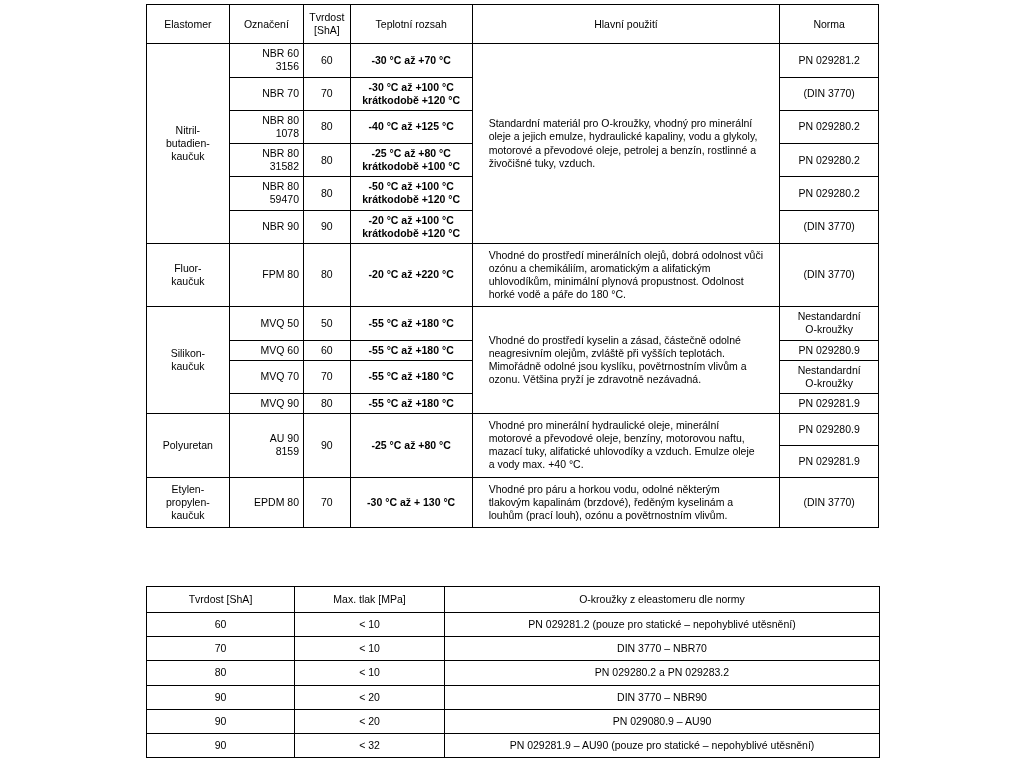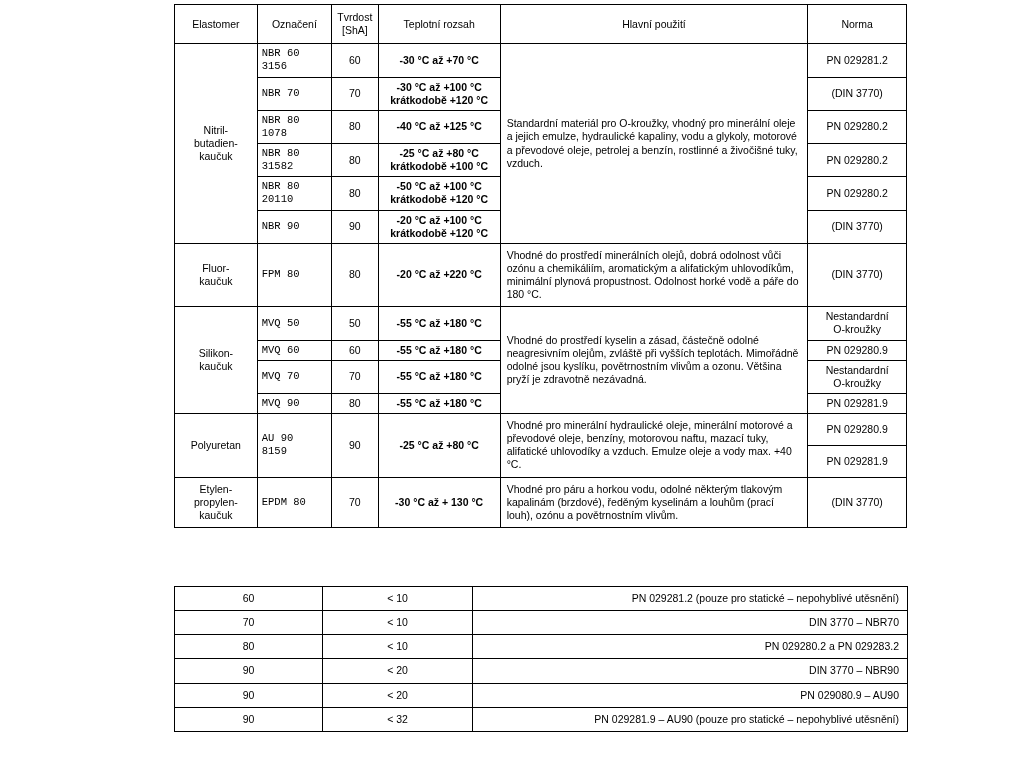--- a/index.html
+++ b/index.html
@@ -9,21 +9,20 @@
     width: 1024px;
     height: 768px;
     font-family: "Liberation Sans", sans-serif;
     color: #000000;
   }
   #page {
     position: relative;
     width: 952px;
     height: 768px;
     overflow: hidden;
-    margin-left: 28px;
   }
   table {
     border-collapse: collapse;
     table-layout: fixed;
   }
   td, th {
     border: 1px solid #000000;
     font-weight: normal;
     font-size: 10.5px;
     line-height: 1.25;
@@ -44,24 +43,24 @@
     vertical-align: middle;
   }
   .c-elastomer { width: 78px; text-align: center; }
   .c-oznaceni  { width: 70px; text-align: center; }
   .c-tvrdost   { width: 44px; text-align: center; }
   .c-teplota   { width: 115px; text-align: center; }
   .c-pouziti   { width: 290px; text-align: left; }
   .c-norma     { width: 93px; text-align: center; }
 
   #main-table td.elastomer-cell { text-align: center; }
-  #main-table td.oznaceni-cell  { text-align: left; font-family: Liberation Mono, monospace; }
+  #main-table td.oznaceni-cell  { text-align: right; }
   #main-table td.tvrdost-cell   { text-align: center; }
   #main-table td.teplota-cell   { text-align: center; font-weight: bold; }
-  #main-table td.pouziti-cell   { text-align: left; padding: 5px 6px; }
+  #main-table td.pouziti-cell   { text-align: left; padding: 5px 16px; }
   #main-table td.norma-cell     { text-align: center; }
 
   .two-line { display: block; }
 
   
   #press-table {
     position: absolute;
     left: 146px;
     top: 586px;
     width: 733px;
@@ -69,21 +68,21 @@
   #press-table .hdr td {
     text-align: center;
     padding: 6px 3px;
     font-size: 10.5px;
   }
   .p-tvrdost { width: 148px; text-align: center; }
   .p-tlak    { width: 150px; text-align: center; }
   .p-norma   { width: 435px; text-align: left; }
   #press-table td.p-val  { text-align: center; padding: 5px 4px; }
   #press-table td.p-tl   { text-align: center; padding: 5px 20px; }
-  #press-table td.p-nm   { text-align: right; padding: 5px 8px; }
+  #press-table td.p-nm   { text-align: center; padding: 5px 8px; }
 </style>
 </head>
 <body>
 
 <div id="page">
 
   <table id="main-table">
     <colgroup>
       <col class="c-elastomer">
         <col class="c-oznaceni">
@@ -153,21 +152,21 @@
         <td class="tvrdost-cell">80</td>
         <td class="teplota-cell">
           <span class="two-line">-25 °C až +80 °C</span>
           <span class="two-line">krátkodobě +100 °C</span>
         </td>
         <td class="norma-cell">PN 029280.2</td>
       </tr>
       <tr>
         <td class="oznaceni-cell">
           <span class="two-line">NBR 80</span>
-          <span class="two-line">20110</span>
+          <span class="two-line">59470</span>
         </td>
         <td class="tvrdost-cell">80</td>
         <td class="teplota-cell">
           <span class="two-line">-50 °C až +100 °C</span>
           <span class="two-line">krátkodobě +120 °C</span>
         </td>
         <td class="norma-cell">PN 029280.2</td>
       </tr>
       <tr>
         <td class="oznaceni-cell">
@@ -263,20 +262,25 @@
     </tbody>
   </table>
 
   <table id="press-table">
     <colgroup>
       <col class="p-tvrdost">
         <col class="p-tlak">
         <col class="p-norma">
     </colgroup>
     <tbody>
+      <tr class="hdr">
+        <td>Tvrdost [ShA]</td>
+        <td>Max. tlak [MPa]</td>
+        <td>O-kroužky z eleastomeru dle normy</td>
+      </tr>
       <tr>
         <td class="p-val">60</td>
         <td class="p-tl">&lt; 10</td>
         <td class="p-nm">PN 029281.2 (pouze pro statické – nepohyblivé utěsnění)</td>
       </tr>
       <tr>
         <td class="p-val">70</td>
         <td class="p-tl">&lt; 10</td>
         <td class="p-nm">DIN 3770 – NBR70</td>
       </tr>

